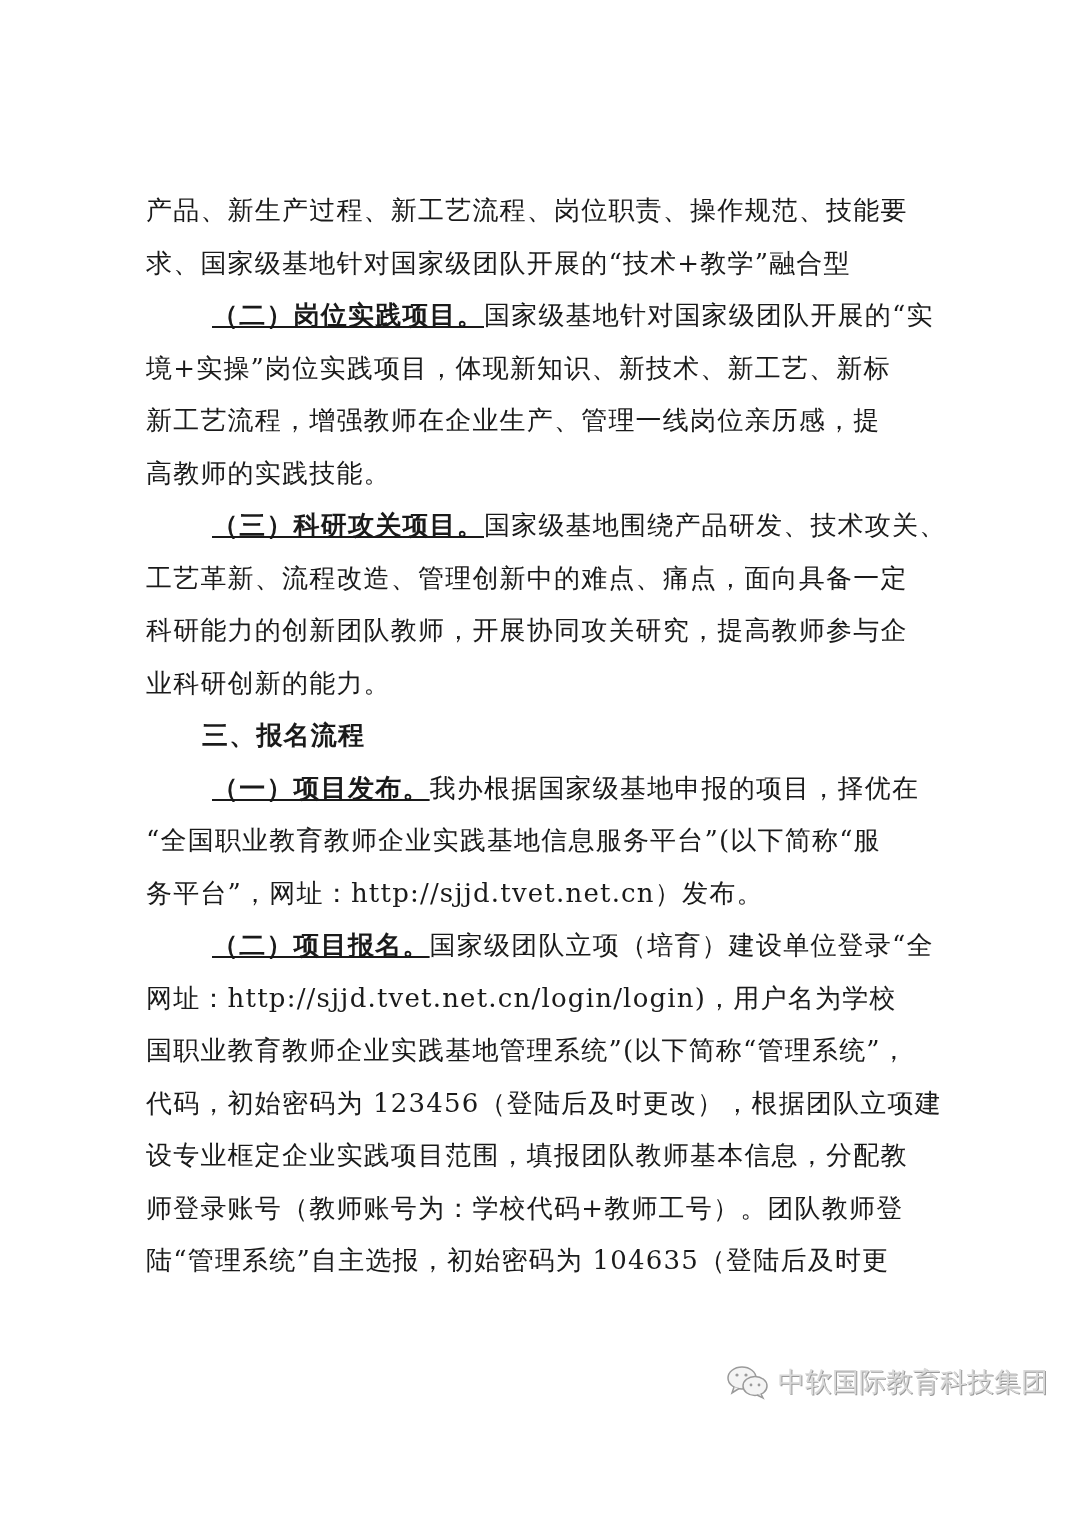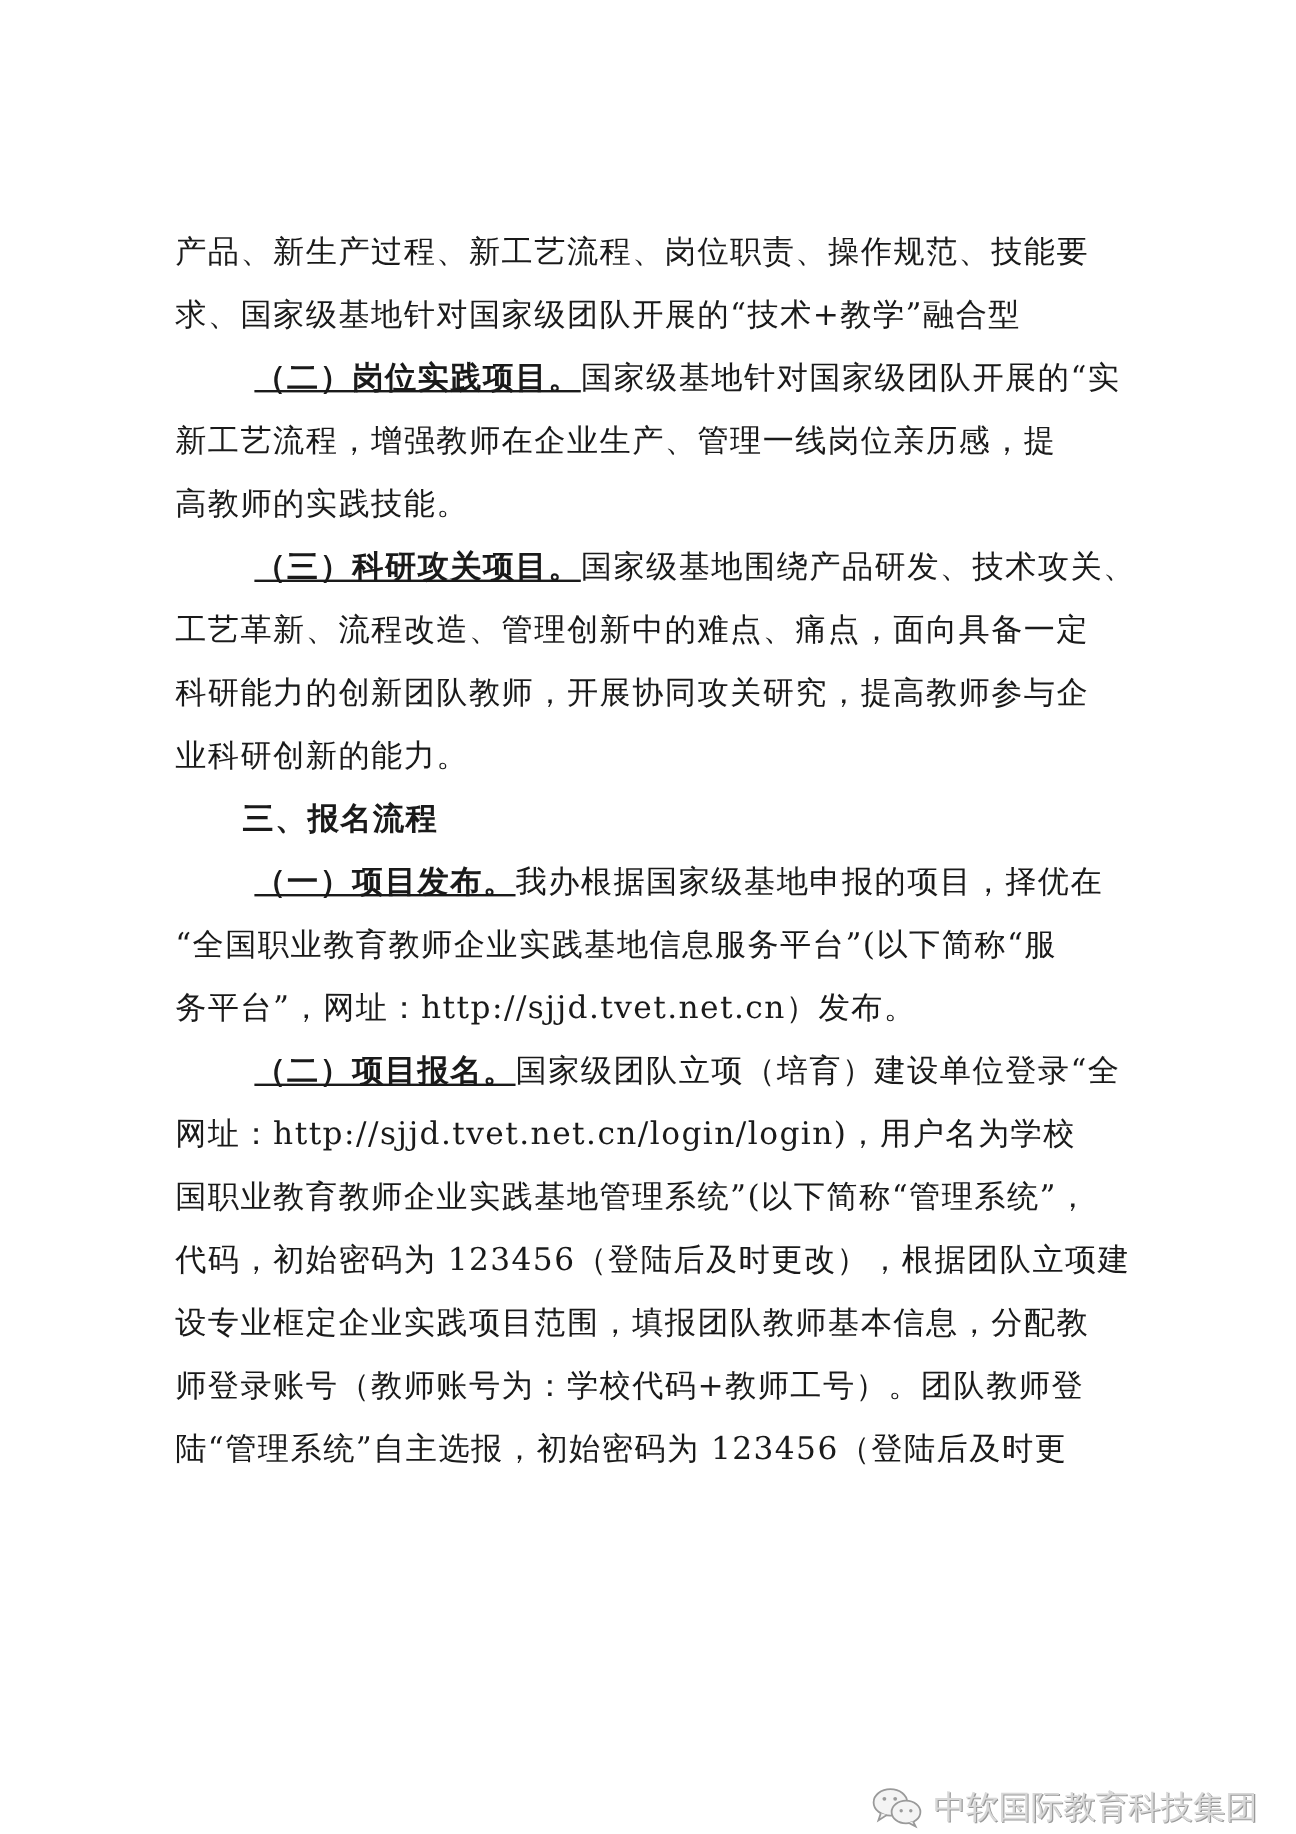--- a/index.html
+++ b/index.html
@@ -4,54 +4,55 @@
 <style>
   html, body { margin: 0; padding: 0; background: #ffffff; }
   body { width: 1080px; height: 1528px; position: relative; overflow: hidden;
          font-family: "DejaVu Serif", "Liberation Serif", serif; color: #1a1a1a; }
   .page { position: absolute; left: 146px; top: 184px; width: 800px; }
   .line { height: 52.5px; line-height: 52.5px; font-size: 26px; white-space: nowrap;
           letter-spacing: 1.2px; }
   .indent { padding-left: 66px; }
   .heading { font-family: "DejaVu Sans", "Liberation Sans", sans-serif; font-weight: bold; font-size: 26px; padding-left: 56px; }
   b.lead { font-family: "DejaVu Sans", "Liberation Sans", sans-serif; font-weight: bold; text-decoration: underline; }
-  .watermark { position: absolute; left: 726px; top: 1488px; display: flex; align-items: center; gap: 8px;
+  .watermark { position: absolute; left: 726px; top: 1364px; display: flex; align-items: center; gap: 8px;
                color: #d8d8d8; font-family: "DejaVu Sans", "Liberation Sans", sans-serif; font-size: 27px;
                text-shadow: 1px 1px 0 #9a9a9a, -1px -1px 0 #ffffff; }
   .wx-icon { width: 44px; height: 36px; }
 </style>
 </head>
 <body>
 
 <div class="page">
   <div class="line">产品、新生产过程、新工艺流程、岗位职责、操作规范、技能要</div>
   <div class="line">求、国家级基地针对国家级团队开展的“技术+教学”融合型</div>
 
   <div class="line indent"><b class="lead">（二）岗位实践项目。</b><span>国家级基地针对国家级团队开展的“实</span></div>
+  <div class="line">境+实操”岗位实践项目，体现新知识、新技术、新工艺、新标</div>
   <div class="line">新工艺流程，增强教师在企业生产、管理一线岗位亲历感，提</div>
   <div class="line">高教师的实践技能。</div>
 
   <div class="line indent"><b class="lead">（三）科研攻关项目。</b><span>国家级基地围绕产品研发、技术攻关、</span></div>
   <div class="line">工艺革新、流程改造、管理创新中的难点、痛点，面向具备一定</div>
   <div class="line">科研能力的创新团队教师，开展协同攻关研究，提高教师参与企</div>
   <div class="line">业科研创新的能力。</div>
 
   <div class="line heading">三、报名流程</div>
 
   <div class="line indent"><b class="lead">（一）项目发布。</b><span>我办根据国家级基地申报的项目，择优在</span></div>
   <div class="line">“全国职业教育教师企业实践基地信息服务平台”(以下简称“服</div>
   <div class="line">务平台”，网址：http://sjjd.tvet.net.cn）发布。</div>
 
   <div class="line indent"><b class="lead">（二）项目报名。</b><span>国家级团队立项（培育）建设单位登录“全</span></div>
   <div class="line">网址：http://sjjd.tvet.net.cn/login/login)，用户名为学校</div>
   <div class="line">国职业教育教师企业实践基地管理系统”(以下简称“管理系统”，</div>
   <div class="line">代码，初始密码为 123456（登陆后及时更改），根据团队立项建</div>
   <div class="line">设专业框定企业实践项目范围，填报团队教师基本信息，分配教</div>
   <div class="line">师登录账号（教师账号为：学校代码+教师工号）。团队教师登</div>
-  <div class="line">陆“管理系统”自主选报，初始密码为 123456（登陆后及时更</div>
+  <div class="line">陆“管理系统”自主选报，初始密码为 104635（登陆后及时更</div>
 </div>
 
 <div class="watermark">
   <svg class="wx-icon" viewBox="0 0 44 36">
     <ellipse cx="16" cy="14" rx="14" ry="11" fill="#f4f4f4" stroke="#9a9a9a" stroke-width="1.5"></ellipse>
     <path d="M8 23 L6 29 L13 24.5" fill="#f4f4f4" stroke="#9a9a9a" stroke-width="1.5"></path>
     <ellipse cx="29" cy="22" rx="12" ry="9.5" fill="#f4f4f4" stroke="#9a9a9a" stroke-width="1.5"></ellipse>
     <path d="M35 30 L37 34 L31 31" fill="#f4f4f4" stroke="#9a9a9a" stroke-width="1.5"></path>
     <circle cx="11" cy="11" r="1.6" fill="#9a9a9a"></circle>
     <circle cx="20" cy="11" r="1.6" fill="#9a9a9a"></circle>

